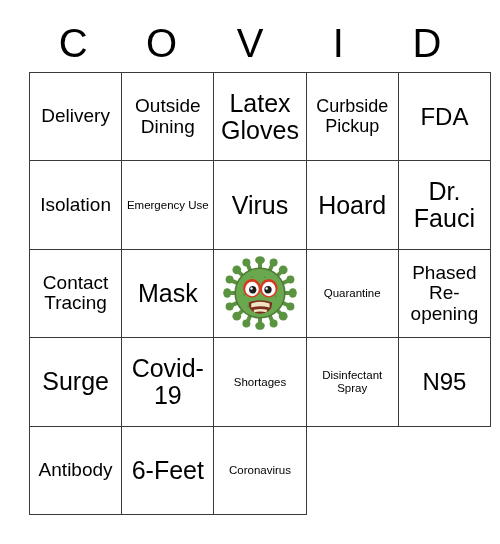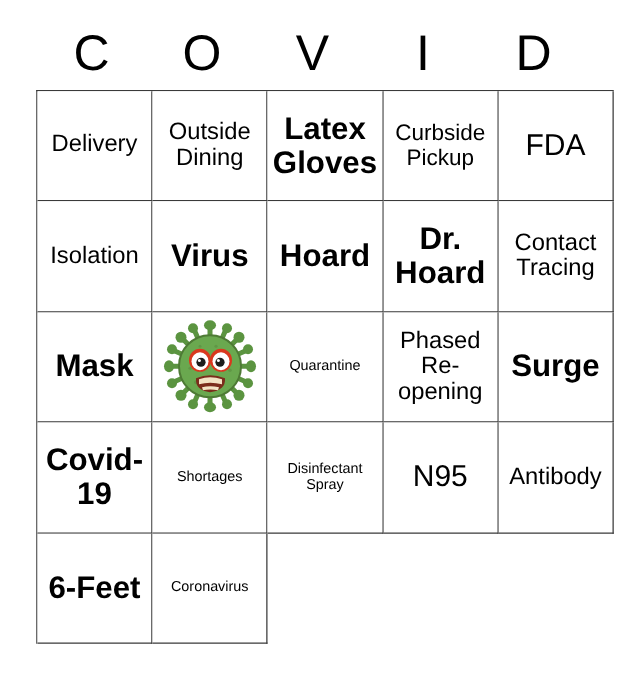--- a/index.html
+++ b/index.html
@@ -73,21 +73,21 @@
   }
   .cell-text {
     display: block;
     width: 100%;
     line-height: 1.08;
     word-break: break-word;
   }
 
   
   .sz-xl { font-size: 24px; }
-  .sz-lg { font-size: 25px; font-weight: bold; }
+  .sz-lg { font-size: 25px; }
   .sz-md { font-size: 19px; }
   .sz-sm { font-size: 18px; }
   .sz-xs { font-size: 11.5px; }
 
   
   .free-cell {
     padding: 0;
   }
   #virus-art {
     display: block;
@@ -121,27 +121,30 @@
       <div class="cell">
         <span class="cell-text sz-sm">Curbside Pickup</span>
       </div>
       <div class="cell">
         <span class="cell-text sz-xl">FDA</span>
       </div>
       <div class="cell">
         <span class="cell-text sz-md">Isolation</span>
       </div>
       <div class="cell">
+        <span class="cell-text sz-xs">Emergency Use</span>
+      </div>
+      <div class="cell">
         <span class="cell-text sz-lg">Virus</span>
       </div>
       <div class="cell">
         <span class="cell-text sz-lg">Hoard</span>
       </div>
       <div class="cell">
-        <span class="cell-text sz-lg">Dr. Hoard</span>
+        <span class="cell-text sz-lg">Dr. Fauci</span>
       </div>
       <div class="cell">
         <span class="cell-text sz-md">Contact Tracing</span>
       </div>
       <div class="cell">
         <span class="cell-text sz-lg">Mask</span>
       </div>
       <div class="cell free-cell">
   <svg id="virus-art" viewBox="0 0 100 100">
     <g stroke="#5b9440" stroke-width="5" stroke-linecap="round">

